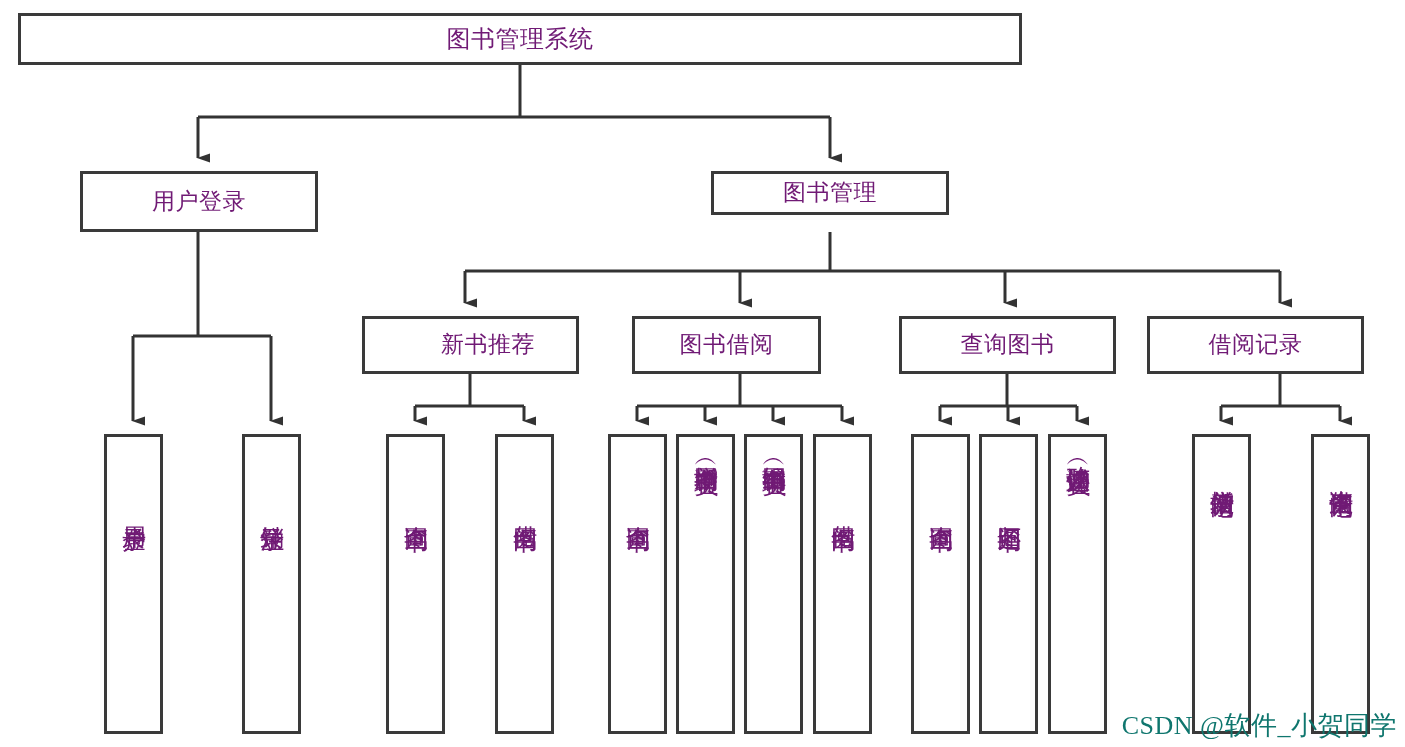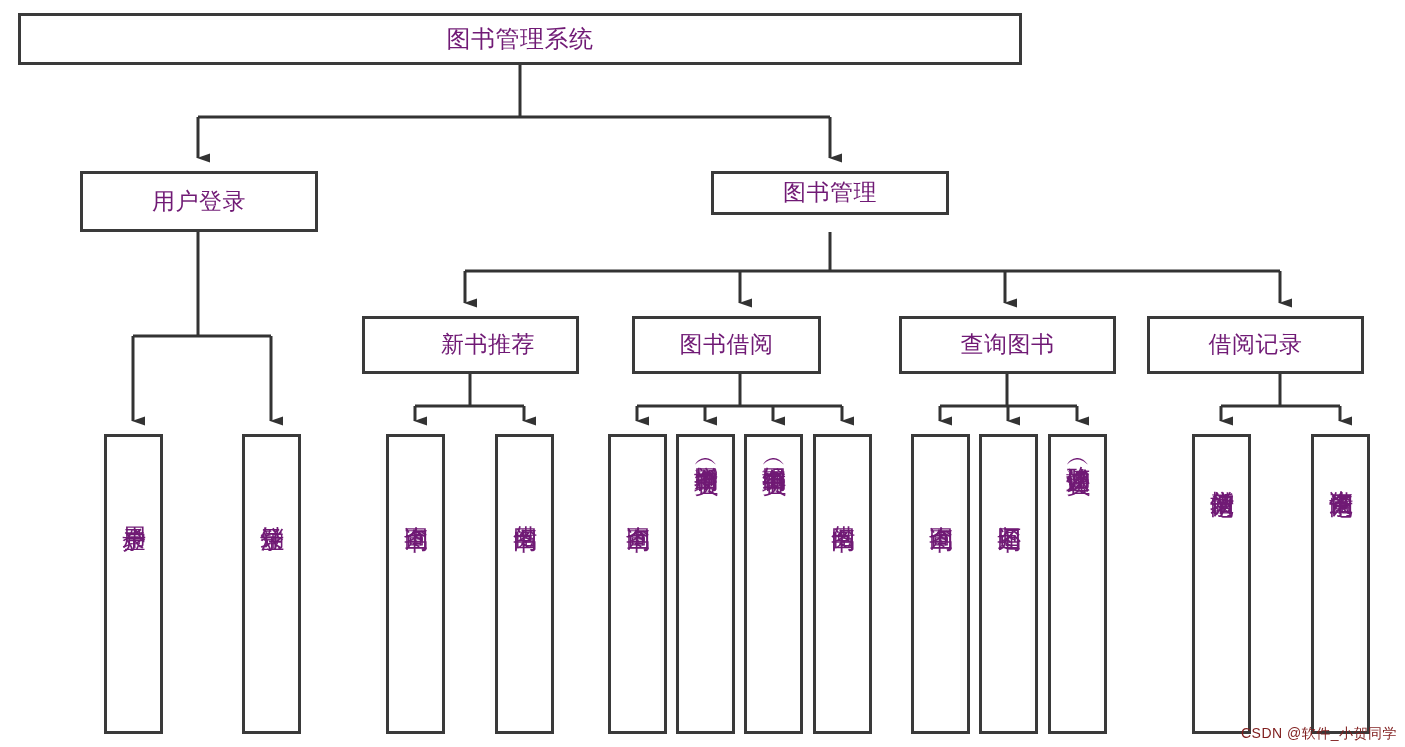--- a/index.html
+++ b/index.html
@@ -69,26 +69,26 @@
   .node.vertical.mid .node-label {
     margin-top: 28px;
   }
   .node.vertical.tall .node-label {
     margin-top: 4px;
   }
   #watermark {
     position: absolute;
     right: 8px;
     bottom: 4px;
-    font-size: 14px;
-    color: #7f1d1d;
+    font-size: 26px;
+    color: #0f766e;
     letter-spacing: 0.5px;
     z-index: 3;
     white-space: nowrap;
-    font-family: Liberation Sans, sans-serif;
+    font-family: Liberation Serif, serif;
   }
 </style>
 </head>
 <body>
 
 <div id="diagram-root">
 
   <svg id="edge-layer" viewBox="0 0 1405 747" xmlns="http://www.w3.org/2000/svg">
     <defs>
       <marker id="arrowhead" markerWidth="10" markerHeight="13" refX="5" refY="12" orient="auto" markerUnits="userSpaceOnUse">

